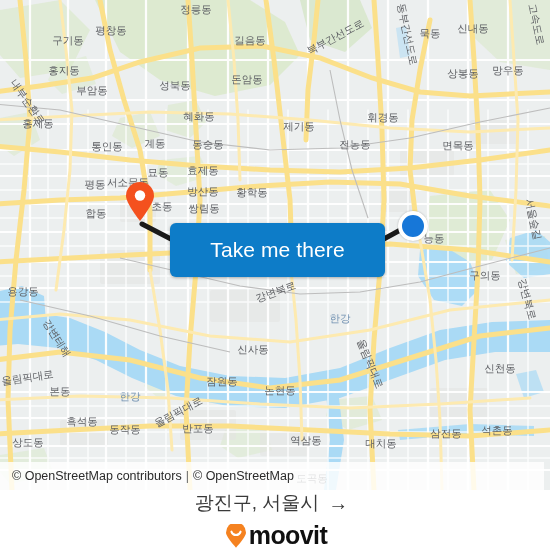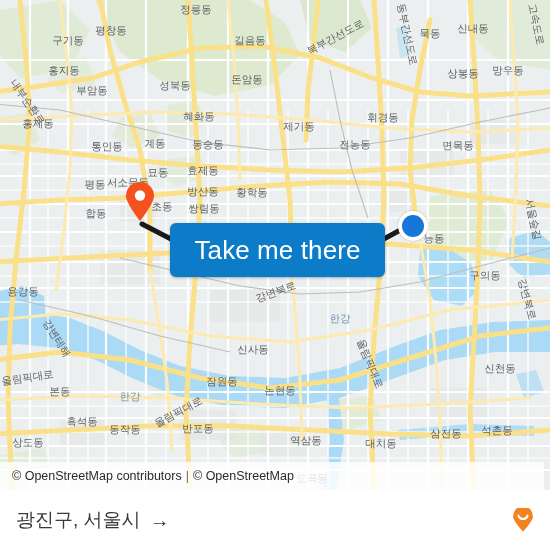--- a/index.html
+++ b/index.html
@@ -46,21 +46,21 @@
 
   
   #cta {
     position: absolute;
     left: 170px; top: 223px;
     width: 215px; height: 54px;
     background: #0d7cc8;
     border-radius: 6px;
     border: none;
     color: #ffffff;
-    font-size: 26px;
+    font-size: 21px;
     font-family: "Liberation Sans", sans-serif;
     letter-spacing: .1px;
     cursor: pointer;
     z-index: 50;
     box-shadow: 0 1px 3px rgba(0,0,0,.28);
     display: flex; align-items: center; justify-content: center;
     padding: 0;
   }
 
   
@@ -81,20 +81,21 @@
 
   
   #footer {
     position: absolute;
     left: 0; top: 490px;
     width: 550px; height: 60px;
     background: #ffffff;
     display: flex; align-items: center;
     justify-content: space-between;
     padding: 0 14px 0 16px;
+    flex-direction: column;
   }
   #route-summary {
     display: flex; align-items: center;
     font-size: 19px;
     color: #3a3a3a;
     white-space: nowrap;
     font-family: "Liberation Sans", sans-serif;
   }
   #route-arrow {
     margin: 0 9px;
@@ -362,15 +363,16 @@
       <span id="route-arrow">→</span>
     </div>
 
     <div id="brand">
       <span style="display:inline-flex;margin-right:2px;">
         <svg width="22" height="24" viewBox="0 0 22 24">
           <path d="M11,23.5 C11,23.5 21,12.8 21,8.4 A10,10 0 1,0 1,8.4 C1,12.8 11,23.5 11,23.5 Z" fill="#f58220"></path>
           <path d="M6.4,7.6 a4.8,4.8 0 0,0 9.2,0" fill="none" stroke="#ffffff" stroke-width="2" stroke-linecap="round"></path>
         </svg>
       </span>
+      <span id="brand-word">moovit</span>
     </div>
   </div>
 </div>
 
 </body></html>

